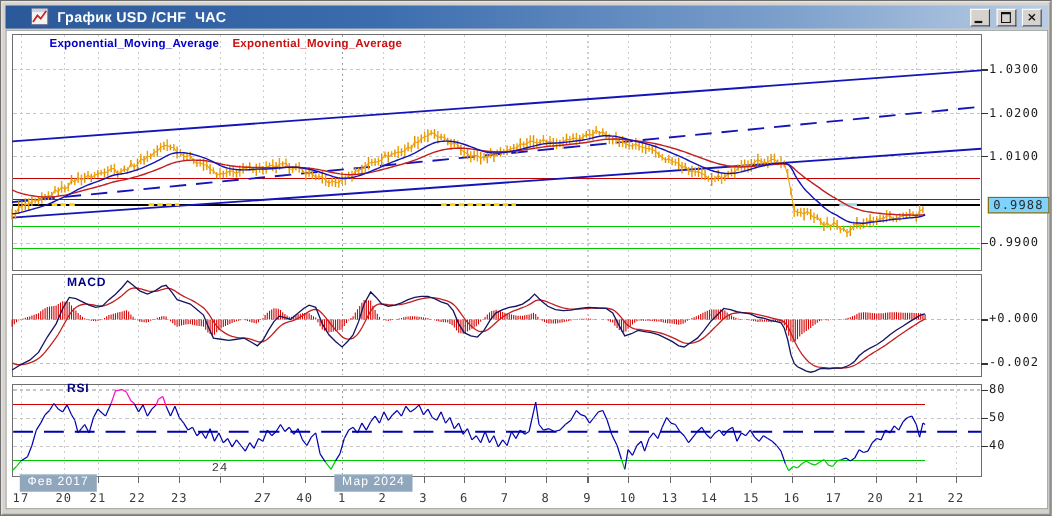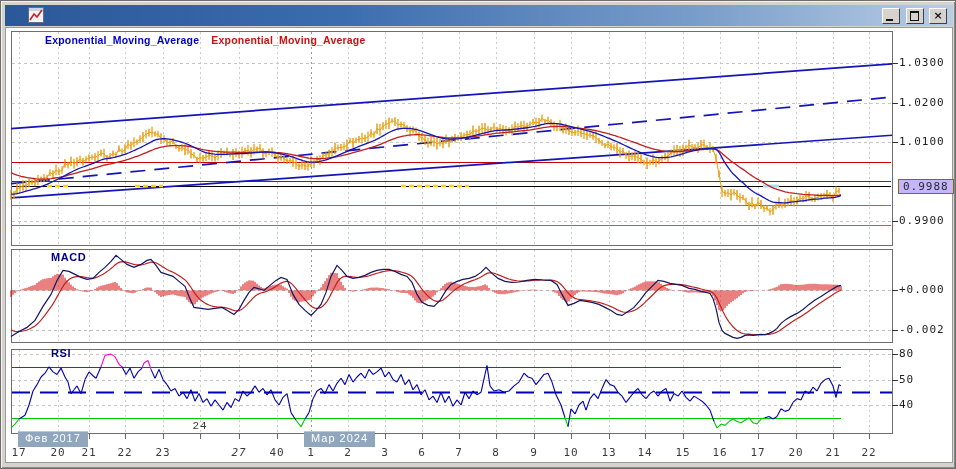--- a/index.html
+++ b/index.html
@@ -13,42 +13,43 @@
   .wb{display:inline-block;width:16px;height:14px;margin-left:1px;padding:0;vertical-align:top;
     background:#d6d3ce;border:1px solid;border-color:#ffffff #404040 #404040 #ffffff;position:relative;cursor:default;}
   .wb .g-min{position:absolute;left:3px;bottom:2px;width:7px;height:2px;background:#111;}
   .wb .g-max{position:absolute;left:3px;top:2px;width:7px;height:7px;border:1px solid #111;border-top-width:2px;}
   .wb .g-close{position:absolute;left:0;top:0;width:100%;text-align:center;font:bold 11px "DejaVu Sans",sans-serif;line-height:13px;color:#111;}
   .client{position:absolute;left:4px;top:26px;width:948px;height:436px;background:#ffffff;border:1px solid #9a9a94;box-sizing:border-box;}
   #chart-svg{position:absolute;left:0;top:0;width:956px;height:469px;}
   .legend{position:absolute;left:13px;top:33px;font:bold 10.5px "Liberation Sans",sans-serif;letter-spacing:.2px;white-space:nowrap;margin-left:31px;}
   .legend .ema-b{color:#0000c8;margin-right:9px;}
   .legend .ema-r{color:#cc1111;}
-  .panel-label{position:absolute;left:6px;font:bold 11px "Liberation Sans",sans-serif;color:#000080;letter-spacing:.6px;padding-left:44px;}
+  .panel-label{position:absolute;left:16px;font:bold 11px "Liberation Sans",sans-serif;color:#000080;letter-spacing:.6px;padding-left:44px;}
   #macd-label{top:250px;}
   #rsi-label{top:346px;}
   .axis-lab{position:absolute;font:11px "DejaVu Sans Mono",monospace;color:#1c1c1c;letter-spacing:1px;white-space:nowrap;}
   .date-lab{position:absolute;top:445px;width:26px;text-align:center;font:11px "DejaVu Sans Mono",monospace;color:#3a3a3a;letter-spacing:1px;}
   .month-box{position:absolute;top:430px;height:15px;line-height:15px;padding:0 7px;background:#8fa6bc;
     border-top:1px solid #b9c9d6;color:#ffffff;font:11px "Liberation Sans",sans-serif;letter-spacing:1px;white-space:nowrap;}
-  .cur-price{position:absolute;left:897px;height:13px;line-height:13px;padding:0 4px;background:#c4b5fd;
+  .cur-price{position:absolute;left:897px;height:13px;line-height:13px;padding:0 4px;background:#7dd3fc;
     border:1px solid #8a6a00;color:#2a2a2a;font:11px "DejaVu Sans Mono",monospace;letter-spacing:1px;}
 </style>
 </head>
 <body>
 
 <div class="window">
   <div class="titlebar">
     <span class="wicon">
       <svg width="17" height="17" viewBox="0 0 17 17">
         <rect x="0.5" y="0.5" width="15" height="15" fill="#f4f4f4" stroke="#6a6a88"></rect>
         <rect x="1" y="1" width="14" height="3" fill="#c8d4e4"></rect>
         <polyline points="2,13 6,7 9,10 14,3" fill="none" stroke="#cc2222" stroke-width="1.6"></polyline>
       </svg>
     </span>
+    <span class="wtitle">График USD /CHF  ЧАС</span>
     <span class="wbtns">
       <span class="wb"><span class="g-min"></span></span>
       <span class="wb"><span class="g-max"></span></span>
       <span class="wb"><span class="g-close">×</span></span>
     </span>
   </div>
 
   <div class="client"></div>
 
   <svg id="chart-svg">

